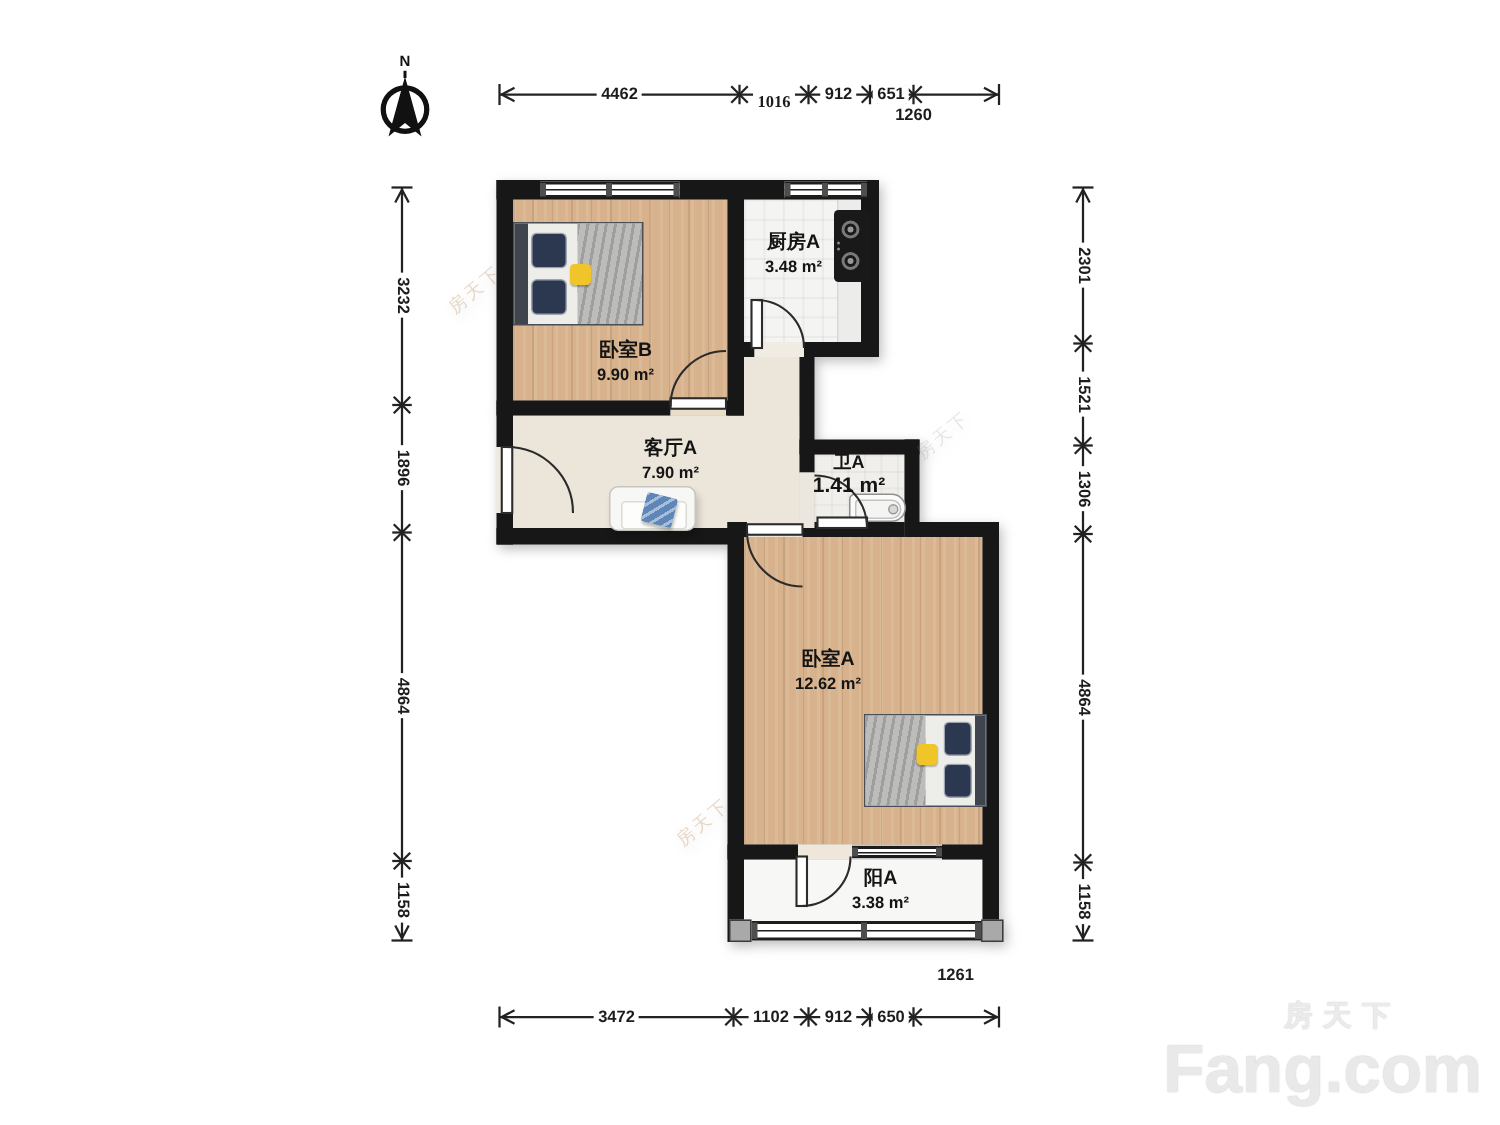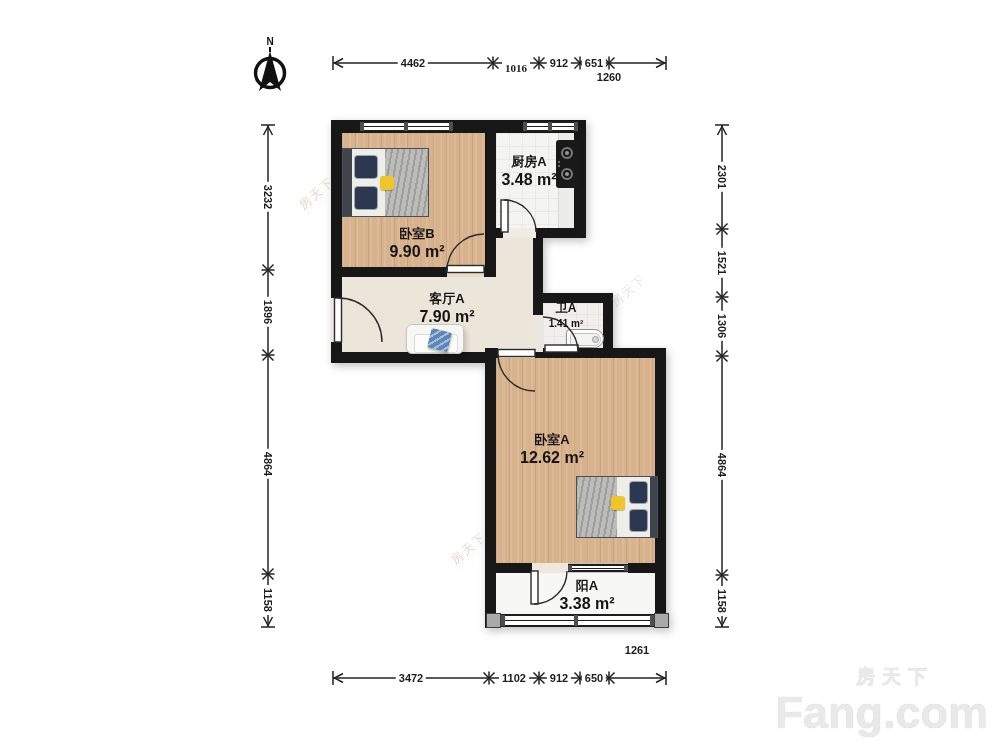--- a/index.html
+++ b/index.html
@@ -24,23 +24,23 @@
   .floor-balcony{position:absolute;background:#f7f7f6;}
   .opening{position:absolute;}
   
   .win{position:absolute;background:#fff;border-top:2px solid #1d1d1d;border-bottom:2px solid #1d1d1d;}
   .win .mid{position:absolute;left:0;right:0;top:50%;height:1px;margin-top:-0.5px;background:#1d1d1d;}
   .win .post{position:absolute;top:-1px;bottom:-1px;width:4px;background:#4e4e4e;}
   .sill{position:absolute;background:#a9a9a9;border:1px solid #3c3c3c;box-sizing:border-box;}
   
   .room-label{position:absolute;transform:translate(-50%,-50%);text-align:center;color:#141414;white-space:nowrap;z-index:30;}
   .room-label .nm{font-weight:bold;font-size:13px;line-height:18px;}
-  .room-label .area{font-weight:bold;font-size:16px;line-height:17px;}
+  .room-label .area{font-weight:bold;font-size:11px;line-height:17px;}
   .room-label.sm .nm{font-size:12px;line-height:15px;}
-  .room-label.sm .area{font-size:10px;line-height:15px;}
+  .room-label.sm .area{font-size:14px;line-height:15px;}
   
   .bed{position:absolute;box-shadow:0 0 0 1px #4a4e55;background:#ededea;z-index:10;}
   .bed .head{position:absolute;background:#3f444d;}
   .bed .pillow{position:absolute;background:#2c3850;border:1px solid rgba(255,255,255,0.55);border-radius:4px;box-sizing:border-box;}
   .bed .blanket{position:absolute;background-color:#bcbcbb;
     background-image:repeating-linear-gradient(100deg,rgba(90,90,90,0.30) 0 2px,rgba(0,0,0,0) 2px 6px);}
   .bed .accent{position:absolute;background:#f0c52a;border-radius:3px;box-shadow:0 1px 1px rgba(0,0,0,0.25);}
   .sofa{position:absolute;background:#f7f7f5;border:1px solid #c6c6c0;border-radius:6px;box-shadow:2px 4px 5px rgba(0,0,0,0.18);box-sizing:border-box;z-index:10;}
   .sofa .seat{position:absolute;left:7px;top:9px;width:42px;height:17px;background:#fdfdfc;border:1px solid #dcdad5;border-radius:3px;}
   .sofa .throw{position:absolute;left:22px;top:5px;width:21px;height:20px;background-color:#5f86b8;

